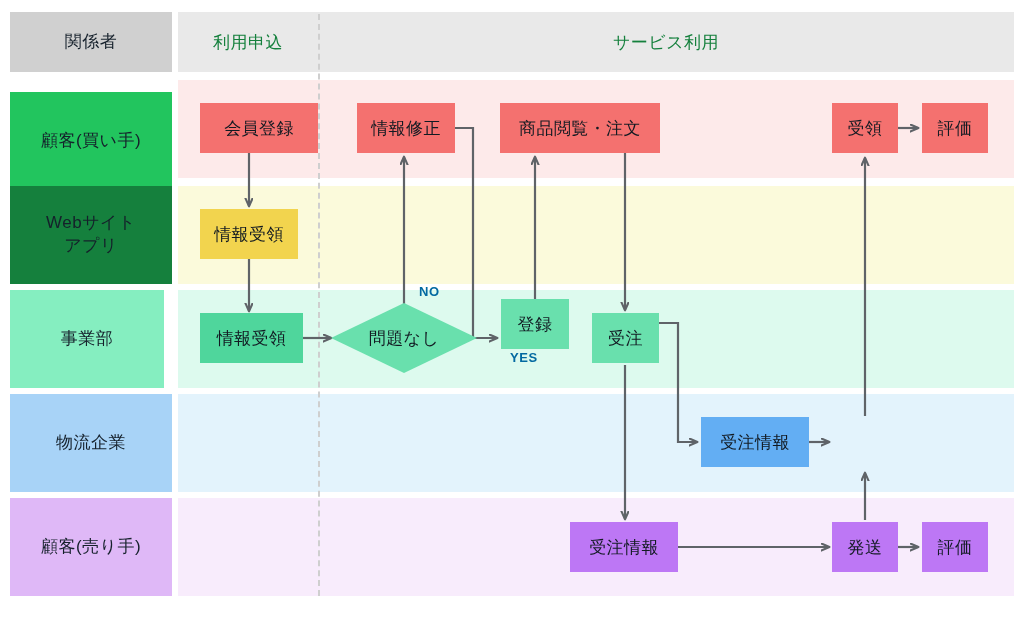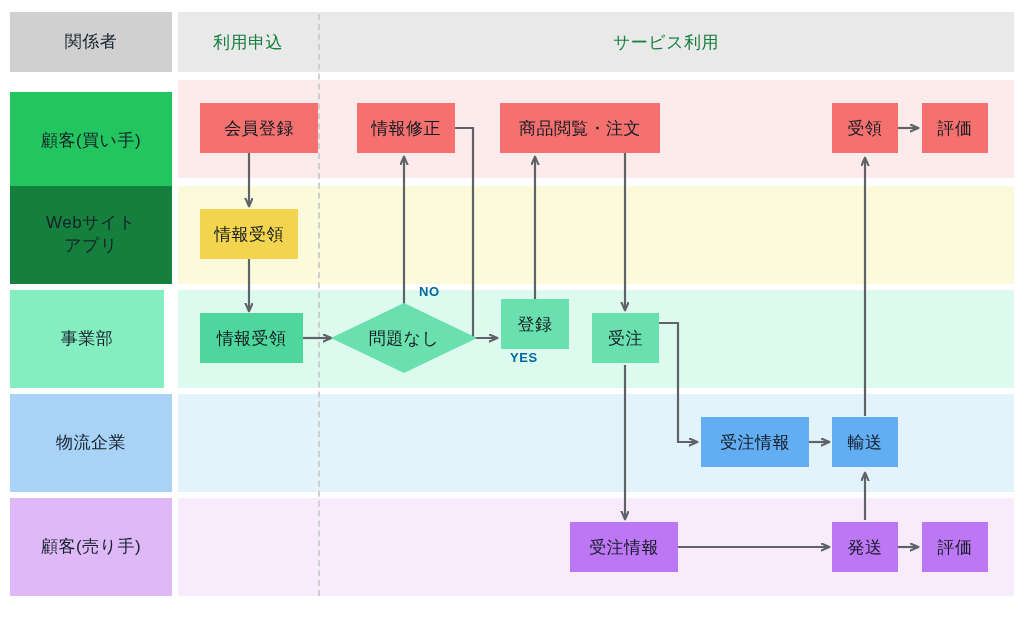--- a/index.html
+++ b/index.html
@@ -150,23 +150,20 @@
   <div class="node" style="left:501px;top:299px;width:68px;height:50px;background:#69e0ad;">
     <span>登録</span>
   </div>
   <div class="node" style="left:592px;top:313px;width:67px;height:50px;background:#69e0ad;text-align:center;">
     <span>受注</span>
   </div>
 
   <div class="node" style="left:701px;top:417px;width:108px;height:50px;background:#63aef3;">
     <span>受注情報</span>
   </div>
-  <div class="node" style="left:832px;top:417px;width:66px;height:50px;background:#63aef3;">
-    <span>輸送</span>
-  </div>
 
   <div class="node" style="left:570px;top:522px;width:108px;height:50px;background:#bd77f5;">
     <span>受注情報</span>
   </div>
   <div class="node" style="left:832px;top:522px;width:66px;height:50px;background:#bd77f5;">
     <span>発送</span>
   </div>
   <div class="node" style="left:922px;top:522px;width:66px;height:50px;background:#bd77f5;">
     <span>評価</span>
   </div>

